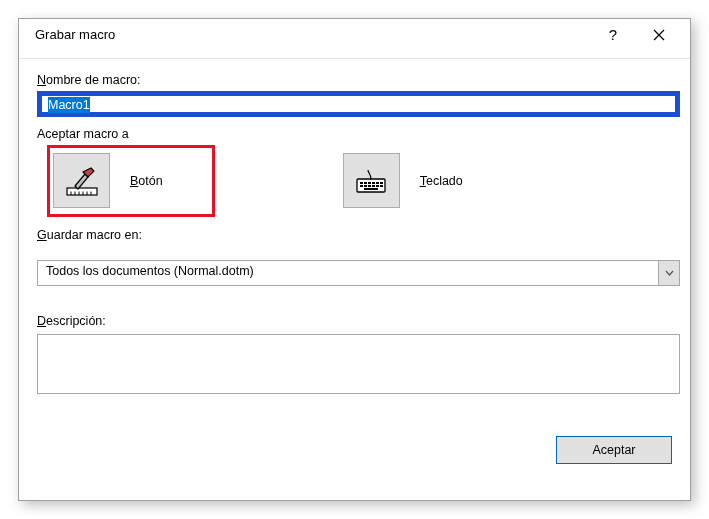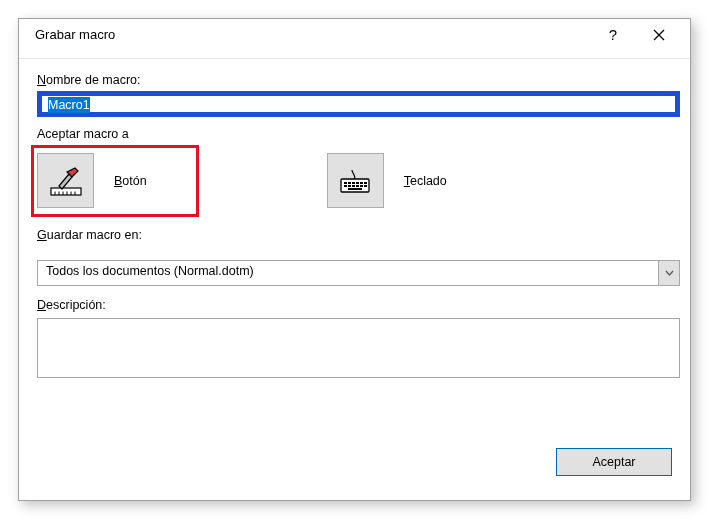--- a/index.html
+++ b/index.html
@@ -44,21 +44,21 @@
       padding: 2px 6px; font-size: 12.5px;
       background: #fff; color: #000;
     }
     .text-input .selected {
       background: #0078d7; color: #fff;
       padding: 1px 0;
     }
 
     .assign-row {
       display: flex; gap: 180px;
-      margin: 8px 0 16px 0;
+      margin: 8px 0 16px 16px;
       align-items: center;
     }
     .assign-item { display: flex; align-items: center; gap: 20px; }
     .icon-btn {
       width: 57px; height: 55px;
       border: 1px solid #adadad;
       background: #e1e1e1;
       display: flex; align-items: center; justify-content: center;
       padding: 0;
     }
@@ -89,21 +89,21 @@
 
     .textarea {
       width: 100%; height: 60px;
       border: 1px solid #a7a7a7;
       background: #fff; margin-top: 2px;
       resize: none; padding: 4px 6px; font-size: 12.5px;
     }
 
     .footer {
       display: flex; justify-content: flex-end; gap: 0;
-      padding: 16px 18px 24px 18px;
+      padding: 16px 18px 36px 18px;
       margin-top: auto;
     }
     .btn {
       width: 116px; height: 28px;
       border: 1px solid #adadad;
       background: #e1e1e1;
       font-size: 12.5px;
       display: flex; align-items: center; justify-content: center;
     }
     .btn.primary { border: 1.5px solid #0068b8; background: #e1e1e1; }
@@ -179,21 +179,21 @@
     <div class="label underline-first">Guardar macro en:</div>
     <div class="select-wrap">
       <div class="select-display">Todos los documentos (Normal.dotm)</div>
       <div class="select-chevron">
         <svg viewBox="0 0 9 6">
             <path d="M1 1 L4.5 5 L8 1" stroke="#555" stroke-width="1.2" fill="none"></path>
           </svg>
       </div>
     </div>
 
-    <div class="label underline-first" style="margin-top:12px;">Descripción:</div>
+    <div class="label underline-first" style="margin-top:28px;">Descripción:</div>
     <textarea class="textarea" value="" style=""></textarea>
 
   </div>
 
   <div class="footer">
     <button class="btn primary">Aceptar</button>
   </div>
 
 </div>
 

